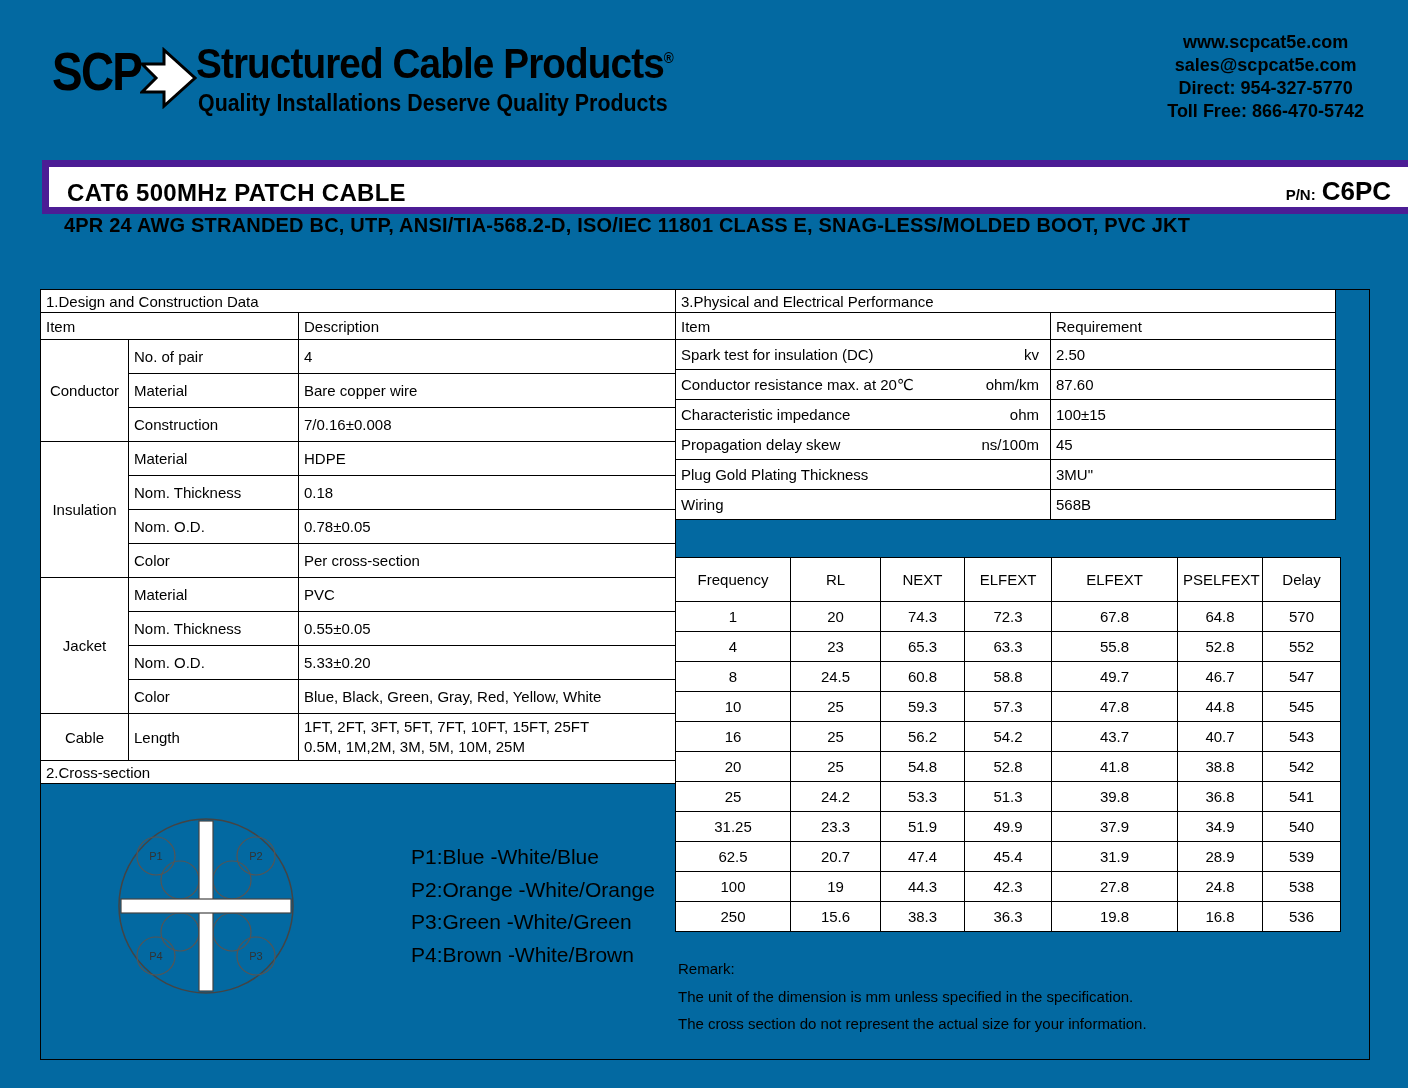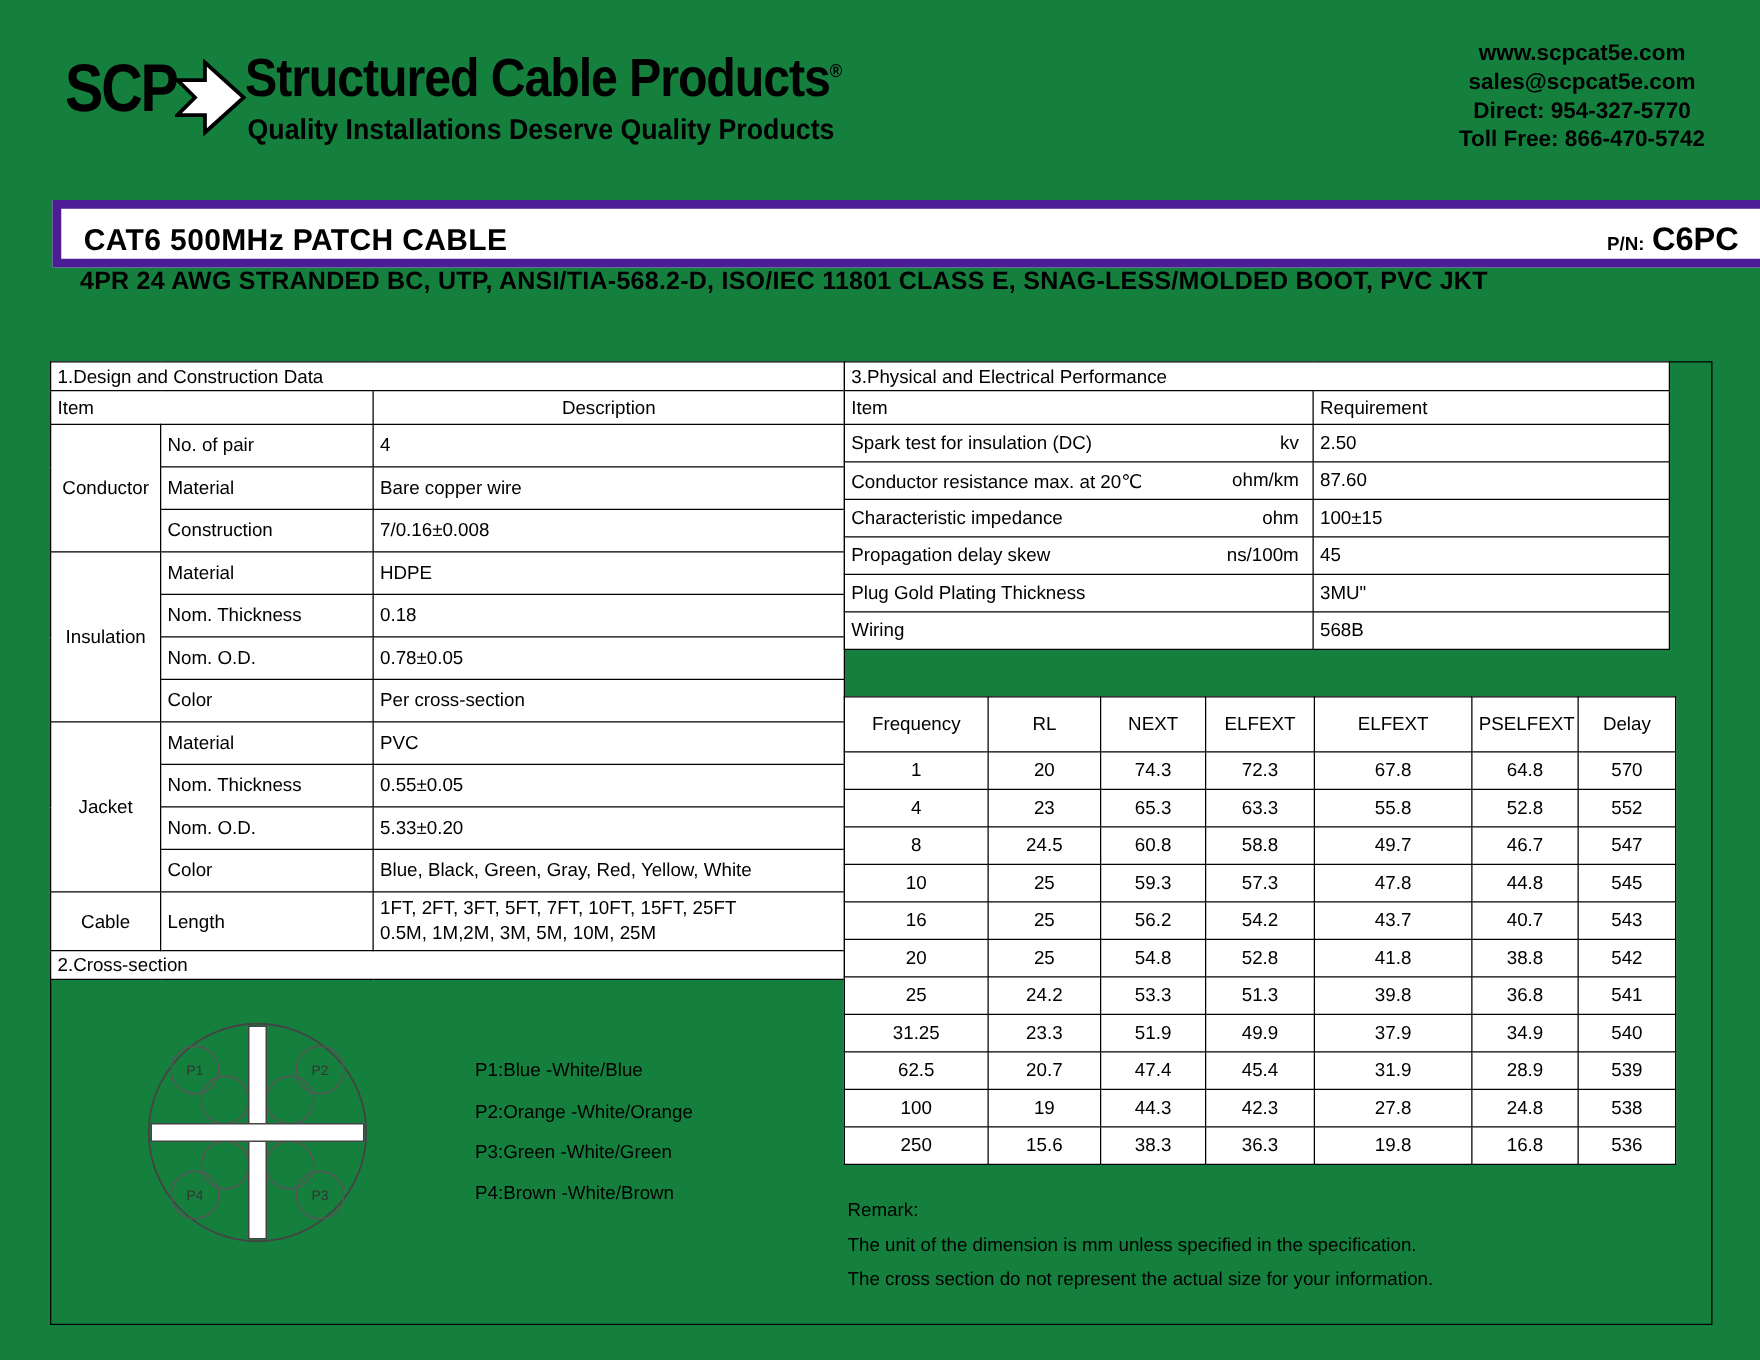--- a/index.html
+++ b/index.html
@@ -1,17 +1,17 @@
 <!DOCTYPE html>
 <html><head>
 <meta charset="utf-8">
 <style>
   html,body{margin:0;padding:0;background:#fff;}
   body{font-family:"Liberation Sans","DejaVu Sans",sans-serif;color:#000;}
-  .page{position:relative;width:1408px;height:1088px;background:#15803d;overflow:hidden;}
+  .page{position:relative;width:1408px;height:1088px;background:#0369a1;overflow:hidden;}
   .abs{position:absolute;}
   
   .logo-text{font-size:54px;font-weight:700;letter-spacing:-2px;transform:scaleX(.85);transform-origin:left top;line-height:1;}
   .brand-title{font-size:43px;font-weight:700;letter-spacing:-1px;transform:scaleX(.9);transform-origin:left top;white-space:nowrap;line-height:1;}
   .brand-title sup{font-size:15px;}
   .brand-tagline{font-size:23px;font-weight:700;transform:scaleX(.93);transform-origin:left top;white-space:nowrap;line-height:1;}
   .contact{text-align:center;font-size:18px;font-weight:700;line-height:23px;}
   
   .title-bar{display:flex;align-items:flex-end;justify-content:space-between;border:7px solid #4c1d95;padding:0 18px;background:#fff;}
   .title-bar .product{font-size:24px;font-weight:700;letter-spacing:.3px;}
@@ -20,30 +20,30 @@
   .pn-value{font-size:26px;font-weight:700;}
   .subtitle{font-size:20px;font-weight:700;white-space:nowrap;letter-spacing:.2px;}
   
   table{border-collapse:collapse;table-layout:fixed;background:#fff;}
   td,th{border:1px solid #000;font-size:15px;font-weight:normal;padding:0 5px;overflow:hidden;white-space:nowrap;text-align:left;vertical-align:middle;}
   tr.sec td{height:22px;}
   tr.hdr td{height:26px;}
   .design-table tr.data td{height:33px;}
   .design-table tr.cable td{height:46px;}
   .design-table td.grp{text-align:center;}
-  .design-table td.center{text-align:center;}
+  .design-table td.center{text-align:left;}
   .cable-lines{line-height:20px;}
   .perf-table tr.data td{height:29px;}
   .item-flex{display:flex;justify-content:space-between;align-items:center;}
   .item-flex .unit{padding-right:6px;}
   .freq-table th{height:43px;text-align:center;}
   .freq-table td{height:29px;text-align:center;}
   .remark-title,.remark-line{font-size:15px;}
   .border-box{border:1px solid #000;}
-  .pair-labels{font-size:15px;line-height:32.5px;}
+  .pair-labels{font-size:21px;line-height:32.5px;margin-left:31px;}
 </style>
 </head>
 <body>
 
 <div class="page">
 
   <div class="abs logo-text" style="left:52px;top:44px;">SCP</div>
   <svg class="abs" style="left:140px;top:47px;" width="58" height="62" viewBox="0 0 58 62">
     <polygon points="2,17 24,17 24,3 55,31 24,59 24,45 2,45 16,31" fill="#ffffff" stroke="#000000" stroke-width="3"></polygon>
   </svg>

